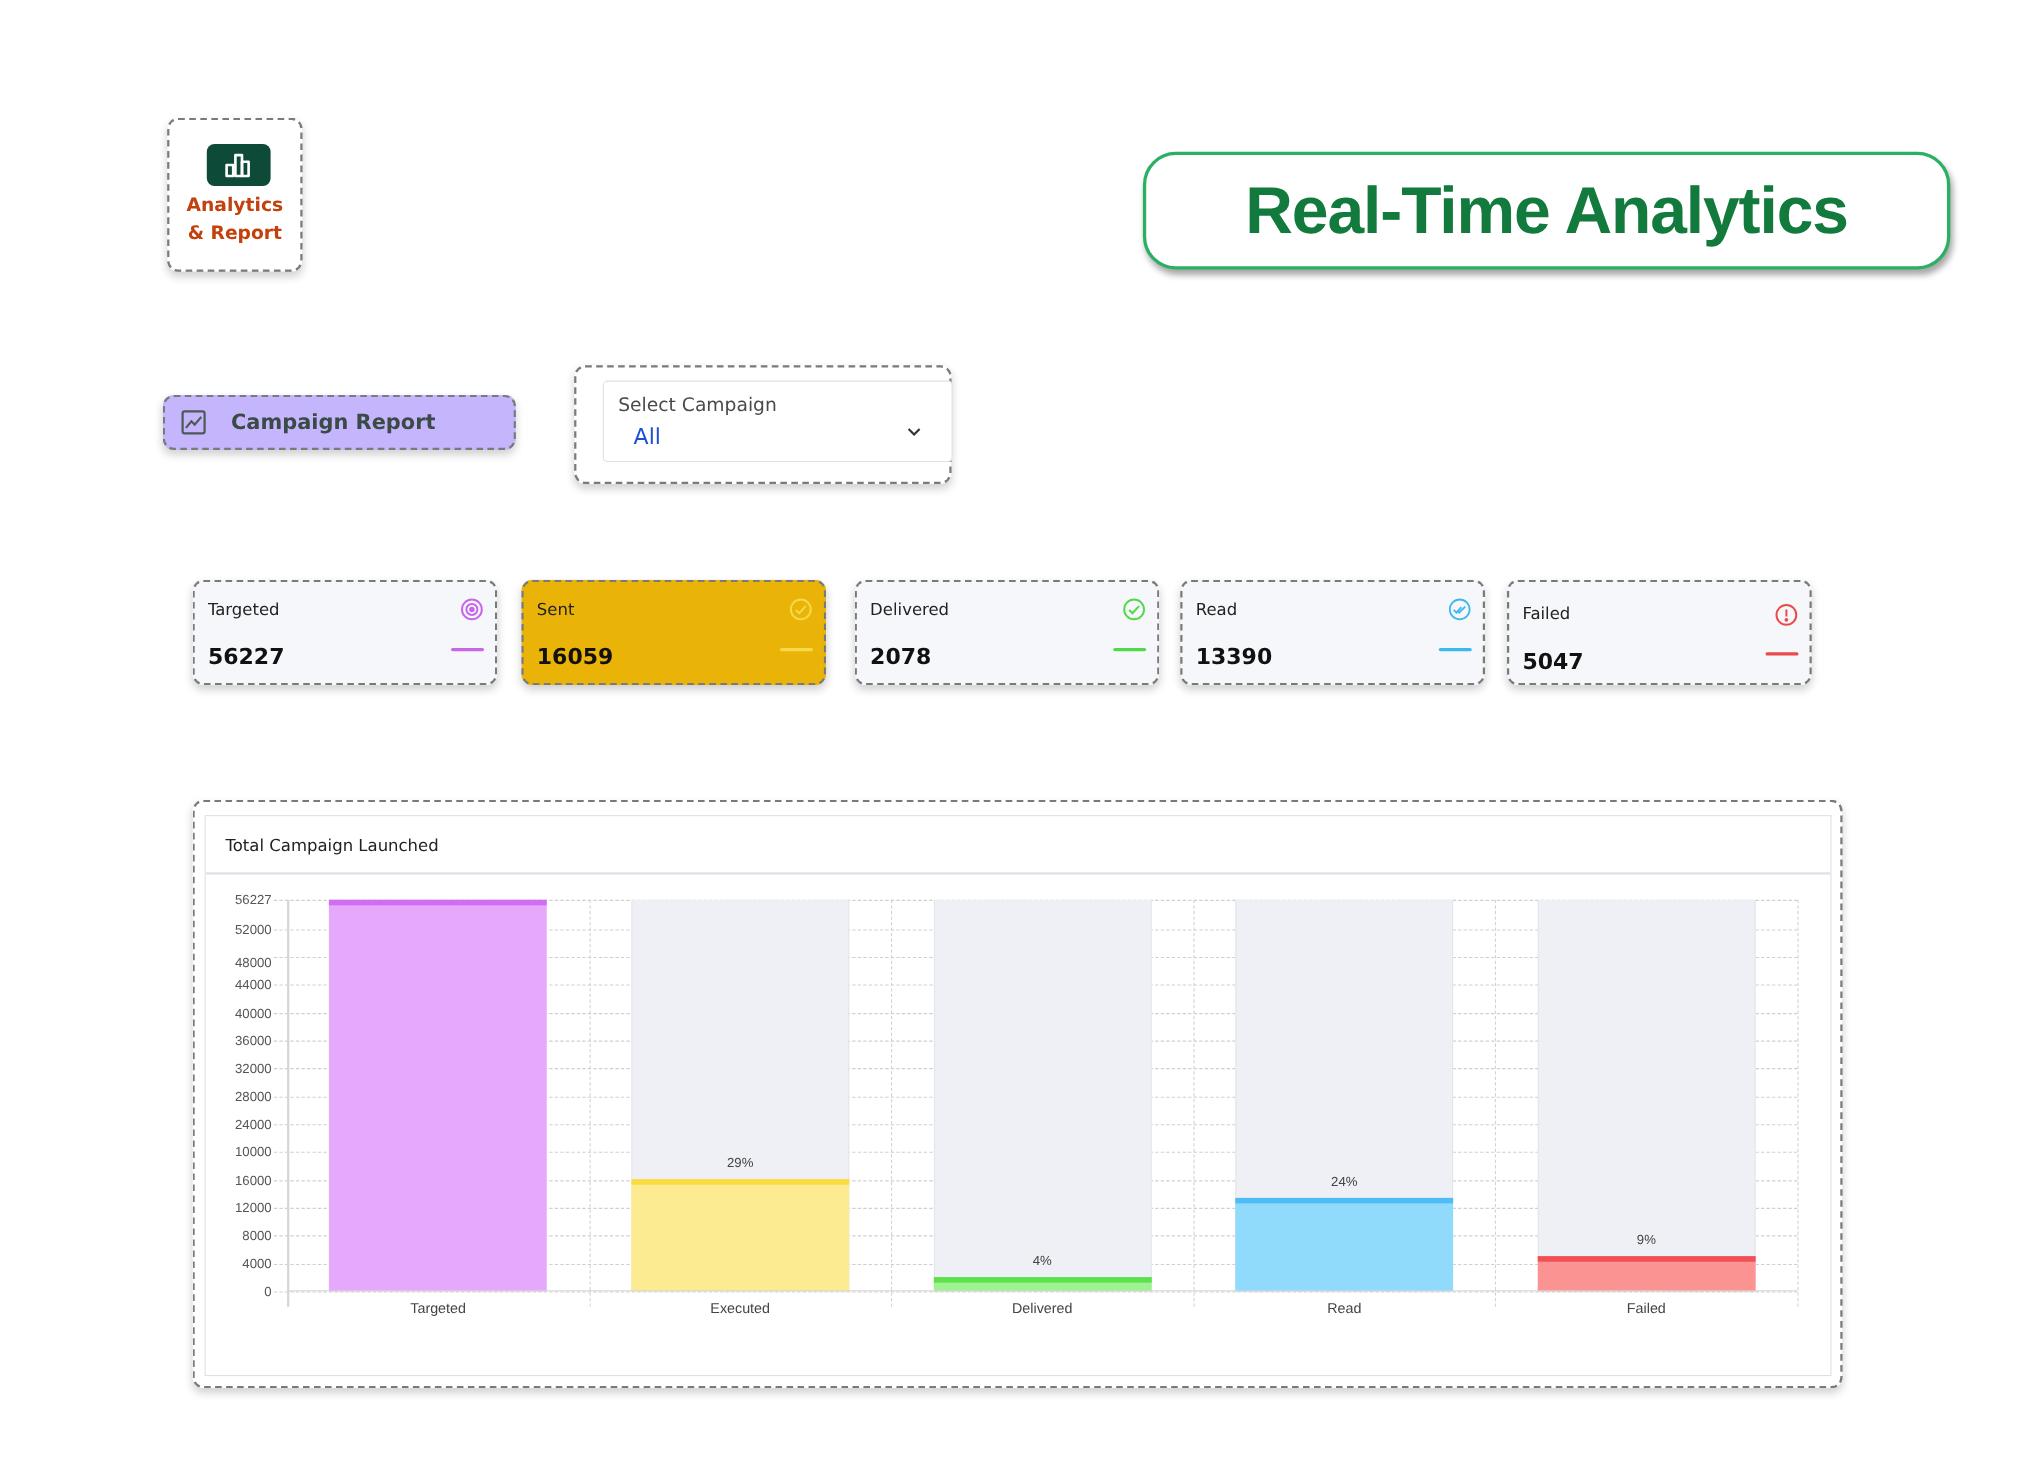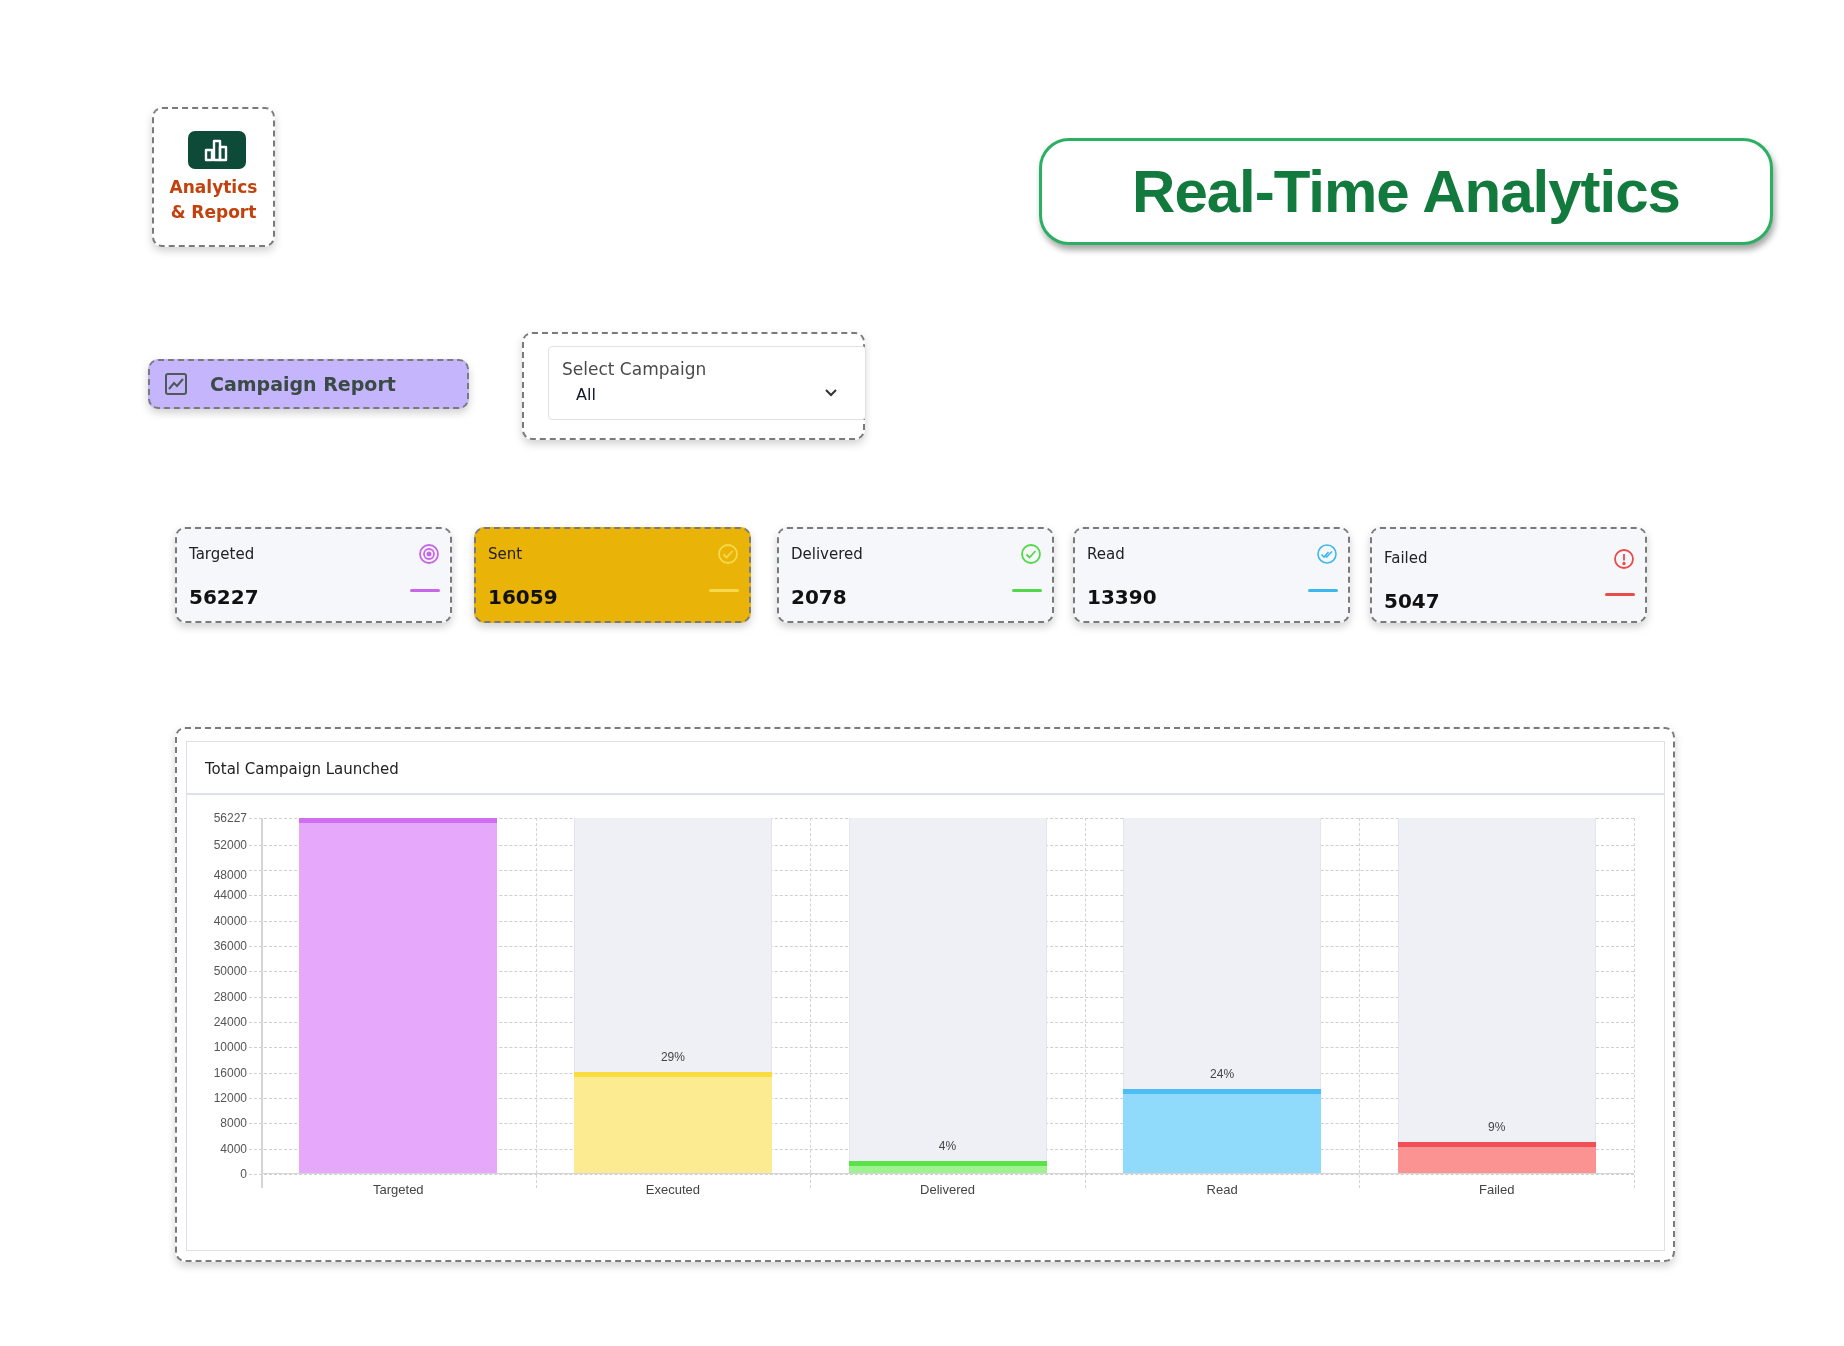--- a/index.html
+++ b/index.html
@@ -18,21 +18,21 @@
 
   
   #camp-btn { position:absolute; left:148px; top:359px; width:321px; height:50px; background:#b9f8d3; display:flex; align-items:center; }
   #camp-btn .ic { margin-left:14px; width:24px; height:24px; }
   #camp-btn .txt { margin-left:22px; font-size:19px; color:#3a4a44; font-weight:bold; }
 
   
   #sel-wrap { position:absolute; left:522px; top:332px; width:343px; height:108px; }
   #sel { position:absolute; left:11px; top:12px; width:318px; height:74px; border:1.5px solid #dfe2ea; border-radius:4px; box-sizing:border-box; background:#fff;margin-left:13px; }
   #sel .lab { position:absolute; left:13px; top:12px; font-size:17px; color:#4a4a4a; }
-  #sel .val { position:absolute; left:27px; top:38px; font-size:16px; color:#0f172a; }
+  #sel .val { position:absolute; left:27px; top:38px; font-size:20px; color:#1d4ed8; }
   #sel .chev { position:absolute; right:26px; top:38px; width:16px; height:16px; }
 
   
   .card { position:absolute; top:527px; width:277px; height:96px; background:#f6f7fb; }
   .card .t { position:absolute; left:12px; top:16px; font-size:15px; color:#222; }
   .card .v { position:absolute; left:12px; top:56px; font-size:20px; font-weight:bold; color:#111; }
   .card .ic { position:absolute; right:10px; top:14px; width:22px; height:22px; }
   .card .ln { position:absolute; right:10px; top:60px; width:30px; height:3px; border-radius:2px; }
 
   
@@ -162,21 +162,21 @@
         <span class="ytick" style="top: 280.022px;">12000</span>
         <div class="gridh" style="top: 254.696px;"></div>
         <span class="ytick" style="top: 254.696px;">16000</span>
         <div class="gridh" style="top: 229.37px;"></div>
         <span class="ytick" style="top: 229.37px;">10000</span>
         <div class="gridh" style="top: 204.045px;"></div>
         <span class="ytick" style="top: 204.045px;">24000</span>
         <div class="gridh" style="top: 178.719px;"></div>
         <span class="ytick" style="top: 178.719px;">28000</span>
         <div class="gridh" style="top: 153.393px;"></div>
-        <span class="ytick" style="top: 153.393px;">50000</span>
+        <span class="ytick" style="top: 153.393px;">32000</span>
         <div class="gridh" style="top: 128.067px;"></div>
         <span class="ytick" style="top: 128.067px;">36000</span>
         <div class="gridh" style="top: 102.741px;"></div>
         <span class="ytick" style="top: 102.741px;">40000</span>
         <div class="gridh" style="top: 77.415px;"></div>
         <span class="ytick" style="top: 77.415px;">44000</span>
         <div class="gridh" style="top: 52.0891px;"></div>
         <span class="ytick" style="top: 57px;">48000</span>
         <div class="gridh" style="top: 26.7632px;"></div>
         <span class="ytick" style="top: 26.7632px;">52000</span>

